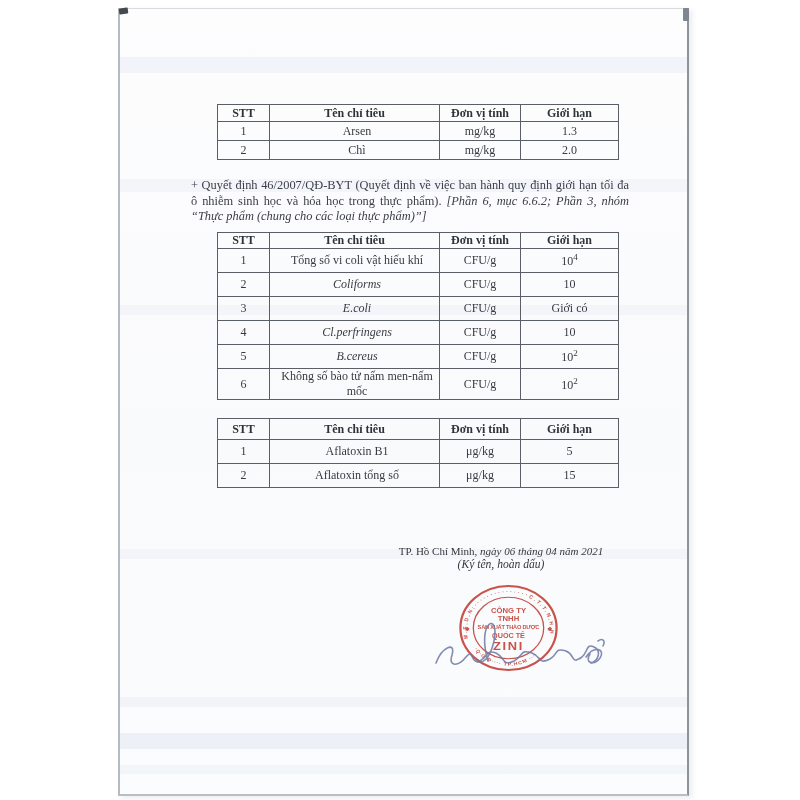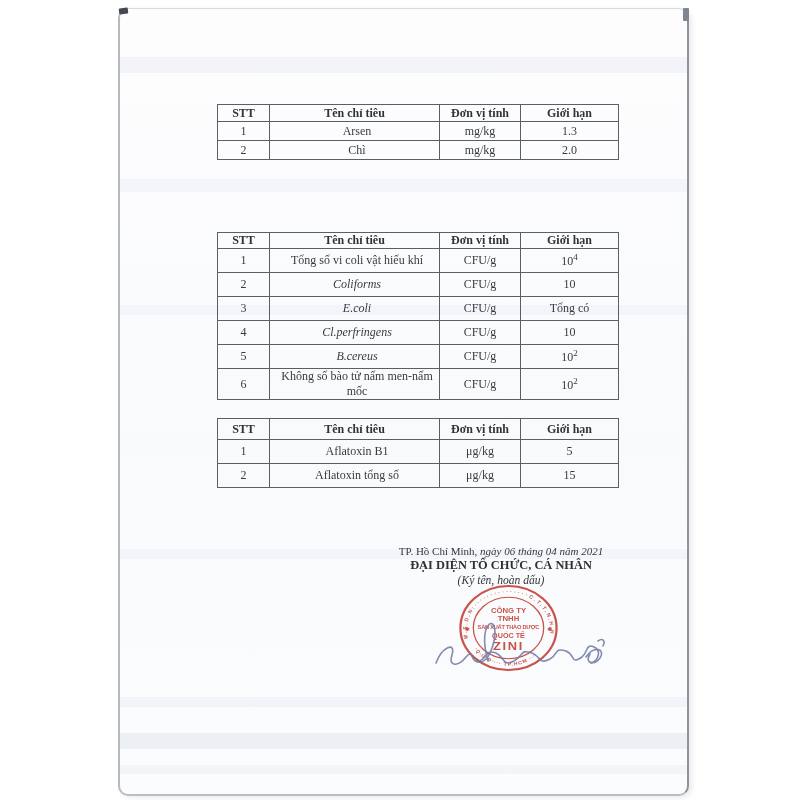--- a/index.html
+++ b/index.html
@@ -4,21 +4,21 @@
 <style>
   html,body { margin:0; padding:0; }
   body { width:800px; height:800px; background:#ffffff; overflow:hidden;
          font-family:"Liberation Serif", serif; }
   .photo { position:relative; width:800px; height:800px; background:#ffffff; }
 
   .page { position:absolute; left:118px; top:8px; width:567px; height:785px;
           background:linear-gradient(180deg,#fdfdfe 0%,#f9fafc 55%,#fbfcfd 100%);
           border-left:2px solid #b6bac1; border-right:2px solid #8f949c;
           border-top:1px solid #d8dbe0; border-bottom:2px solid #b9bdc4;
-          box-shadow:3px 2px 5px rgba(60,70,90,0.10);border-radius:10px; }
+          box-shadow:3px 2px 5px rgba(60,70,90,0.10); }
 
   .band { position:absolute; left:0; width:100%; pointer-events:none; }
 
   .mark-tl { position:absolute; left:-1px; top:-1px; width:9px; height:6px;
              background:#44484f; transform:rotate(-7deg); border-radius:1px; }
   .mark-tr { position:absolute; right:-2px; top:-1px; width:6px; height:13px;
              background:#80868f; border-radius:1px; }
 
   .doc-table { position:absolute; border-collapse:collapse; table-layout:fixed;
                width:401px; font-size:12px; color:#373b41; }
@@ -91,20 +91,21 @@
         </tr>
         <tr>
           <td>2</td>
           <td class="name">Chì</td>
           <td>mg/kg</td>
           <td><span>2.0</span></td>
         </tr>
       </tbody>
     </table>
 
+    <div class="para p1"><span>+ Quyết định 46/2007/QĐ-BYT (Quyết định về việc ban hành quy định giới hạn tối đa ô nhiễm sinh học và hóa học trong thực phẩm). </span><span class="it">[Phần 6, mục 6.6.2; Phần 3, nhóm “Thực phẩm (chung cho các loại thực phẩm)”]</span></div>
 
     <table class="doc-table t2">
       <colgroup>
           <col class="c-stt">
           <col class="c-name">
           <col class="c-unit">
           <col class="c-limit">
         </colgroup>
       <thead>
         <tr>
@@ -124,21 +125,21 @@
         <tr>
           <td>2</td>
           <td class="name it">Coliforms</td>
           <td>CFU/g</td>
           <td><span>10</span></td>
         </tr>
         <tr>
           <td>3</td>
           <td class="name it">E.coli</td>
           <td>CFU/g</td>
-          <td><span>Tổng có</span></td>
+          <td><span>Giới có</span></td>
         </tr>
         <tr>
           <td>4</td>
           <td class="name it">Cl.perfringens</td>
           <td>CFU/g</td>
           <td><span>10</span></td>
         </tr>
         <tr>
           <td>5</td>
           <td class="name it">B.cereus</td>
@@ -181,21 +182,20 @@
           <td class="name">Aflatoxin tổng số</td>
           <td>μg/kg</td>
           <td><span>15</span></td>
         </tr>
       </tbody>
     </table>
 
 
     <div class="sig-block">
       <div class="sig-line1"><span>TP. Hồ Chí Minh, </span><span class="sig-date">ngày 06 tháng 04 năm 2021</span></div>
-      <div class="sig-title">ĐẠI DIỆN TỔ CHỨC, CÁ NHÂN</div>
       <div class="sig-note">(Ký tên, hoàn dấu)</div>
     </div>
 
     <svg class="stamp" viewBox="0 0 120 120" preserveAspectRatio="none">
       <g fill="none" stroke="#c5443b" opacity="0.92">
         <circle cx="60" cy="60" r="56" stroke-width="2.6"></circle>
         <circle cx="60" cy="60" r="41" stroke-width="1.5"></circle>
       </g>
       <g fill="#c5443b" opacity="0.92" font-family="Liberation Sans, sans-serif" font-weight="bold">
         <defs>

